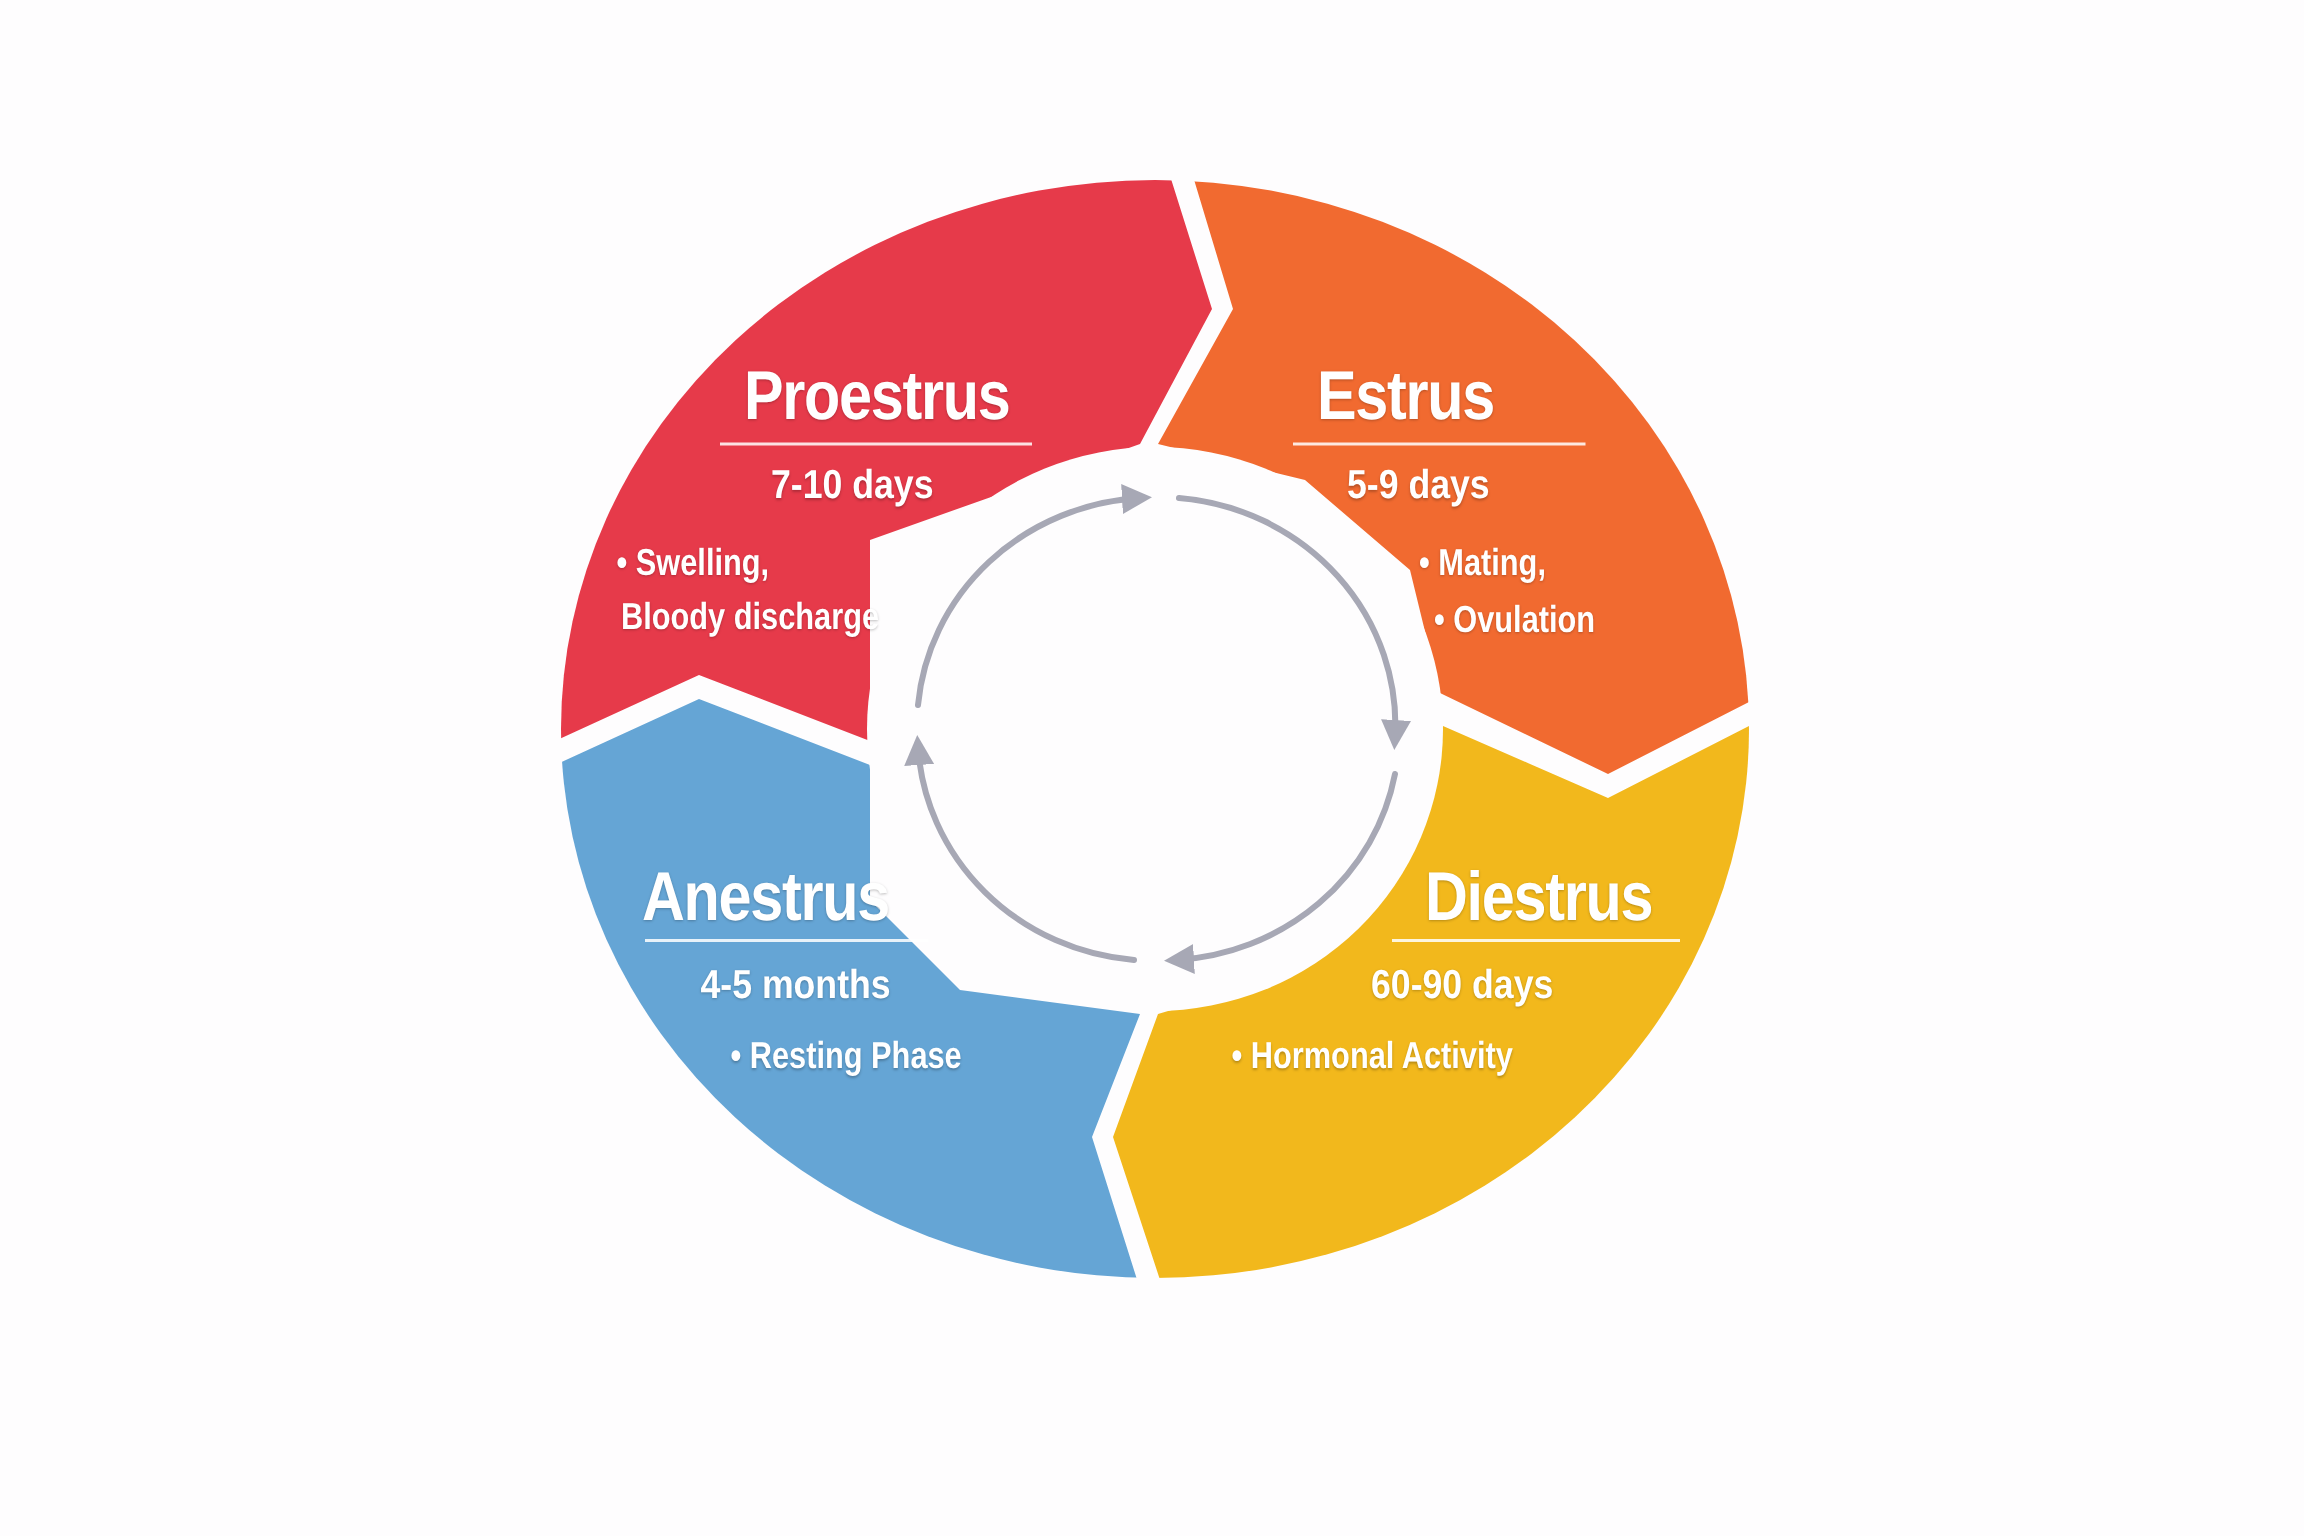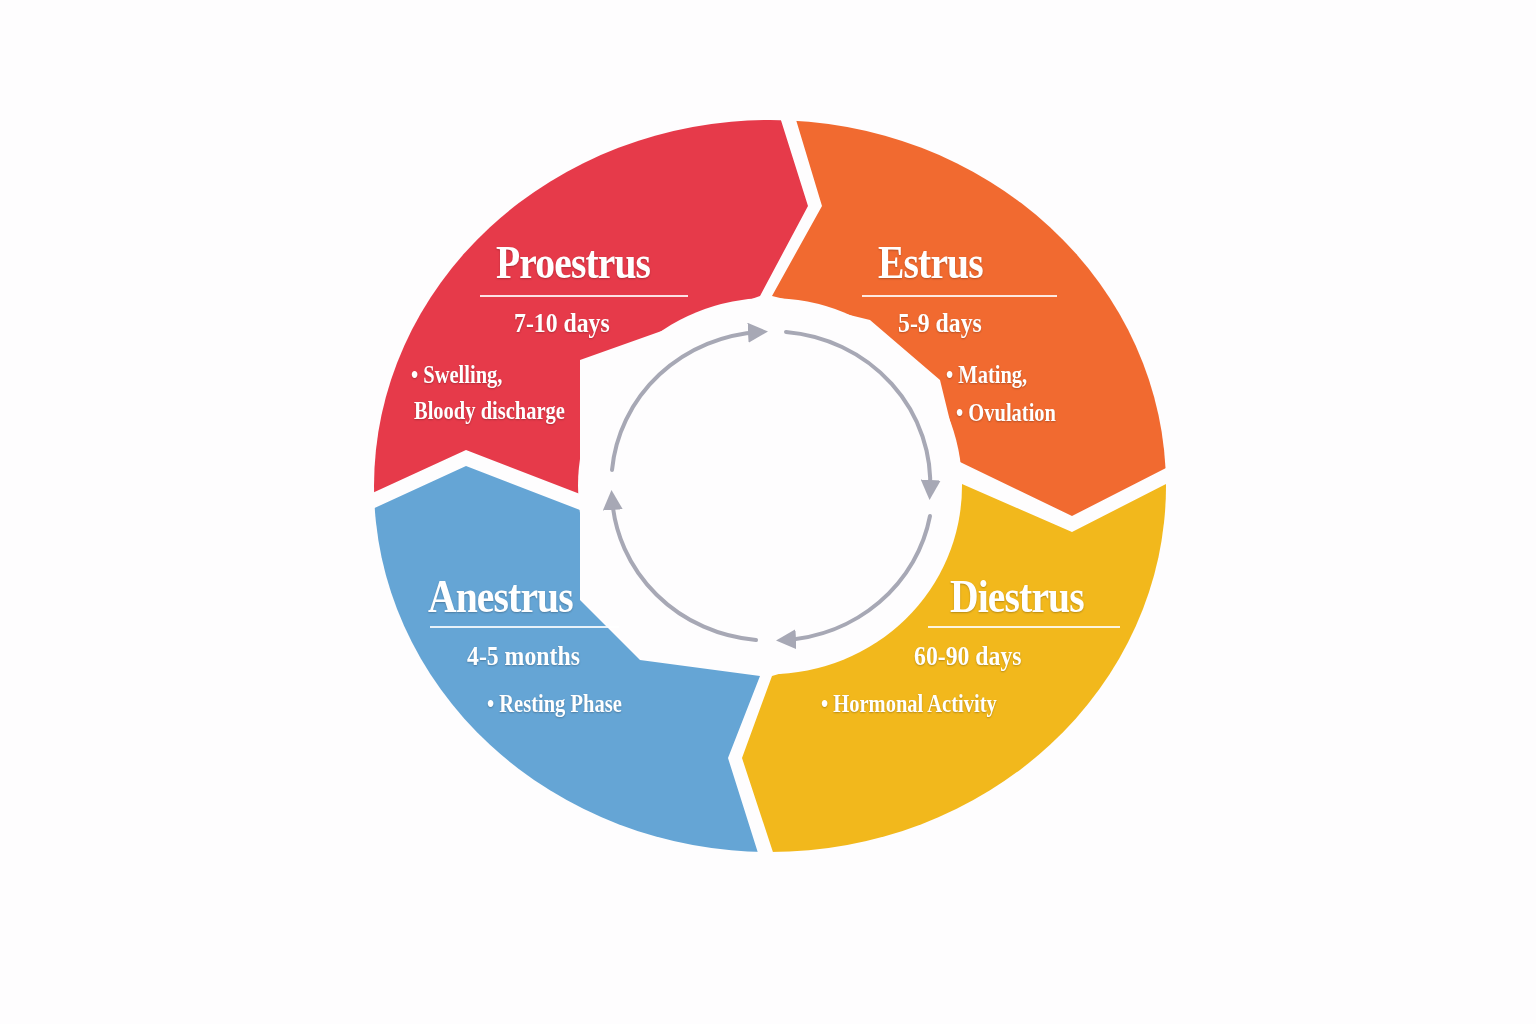--- a/index.html
+++ b/index.html
@@ -9,21 +9,20 @@
       width: 1536px;
       height: 1024px;
       overflow: hidden;
       font-family: "Liberation Sans", "DejaVu Sans", sans-serif;
     }
     #stage {
       position: absolute;
       left: 0; top: 0;
       width: 1536px;
       height: 1024px;
-      font-family: Liberation Serif, serif;
     }
     svg#diagram {
       position: absolute;
       left: 0; top: 0;
     }
     .label {
       position: absolute;
       color: #ffffff;
       text-shadow: 0 1px 2px rgba(0,0,0,0.25);
       white-space: nowrap;

